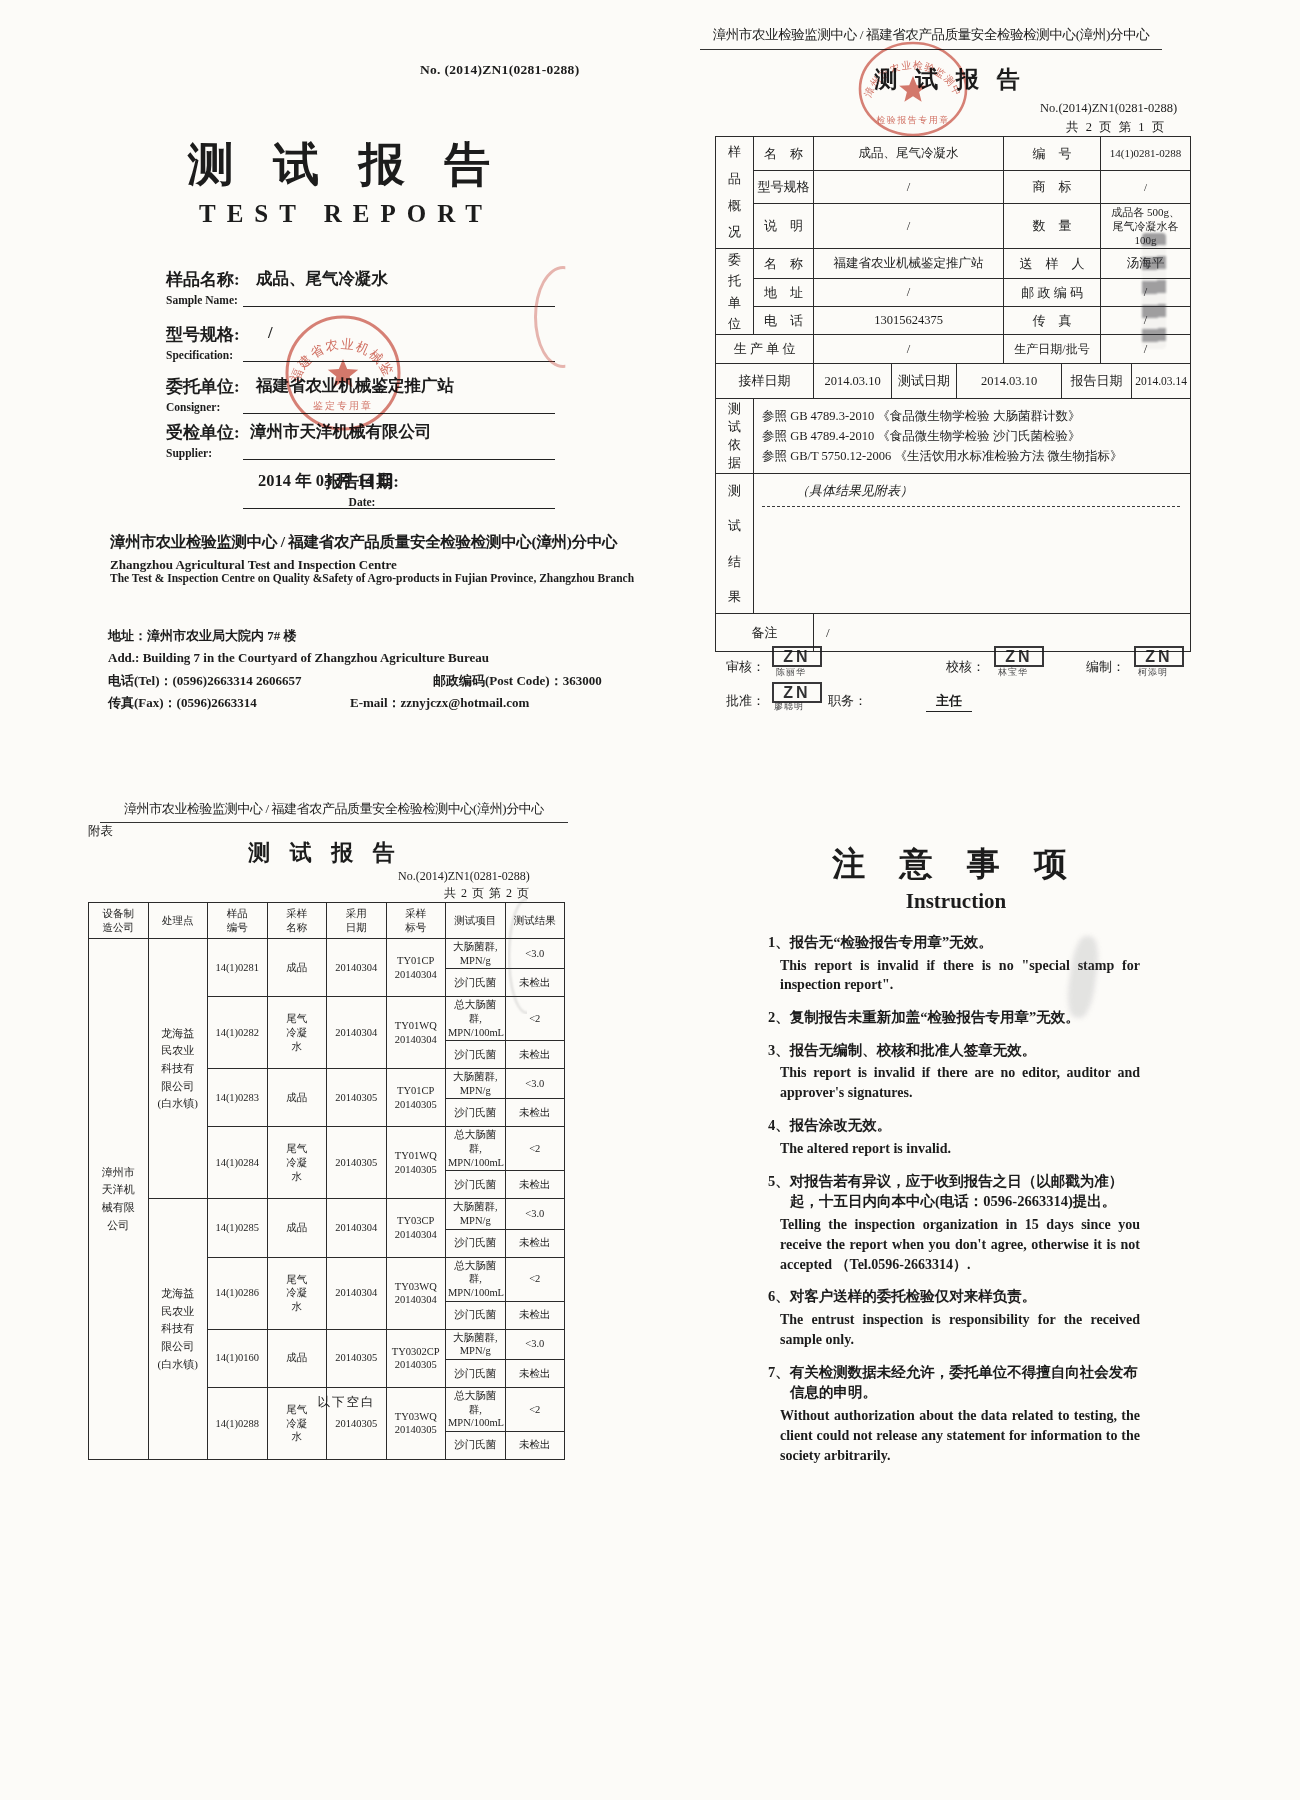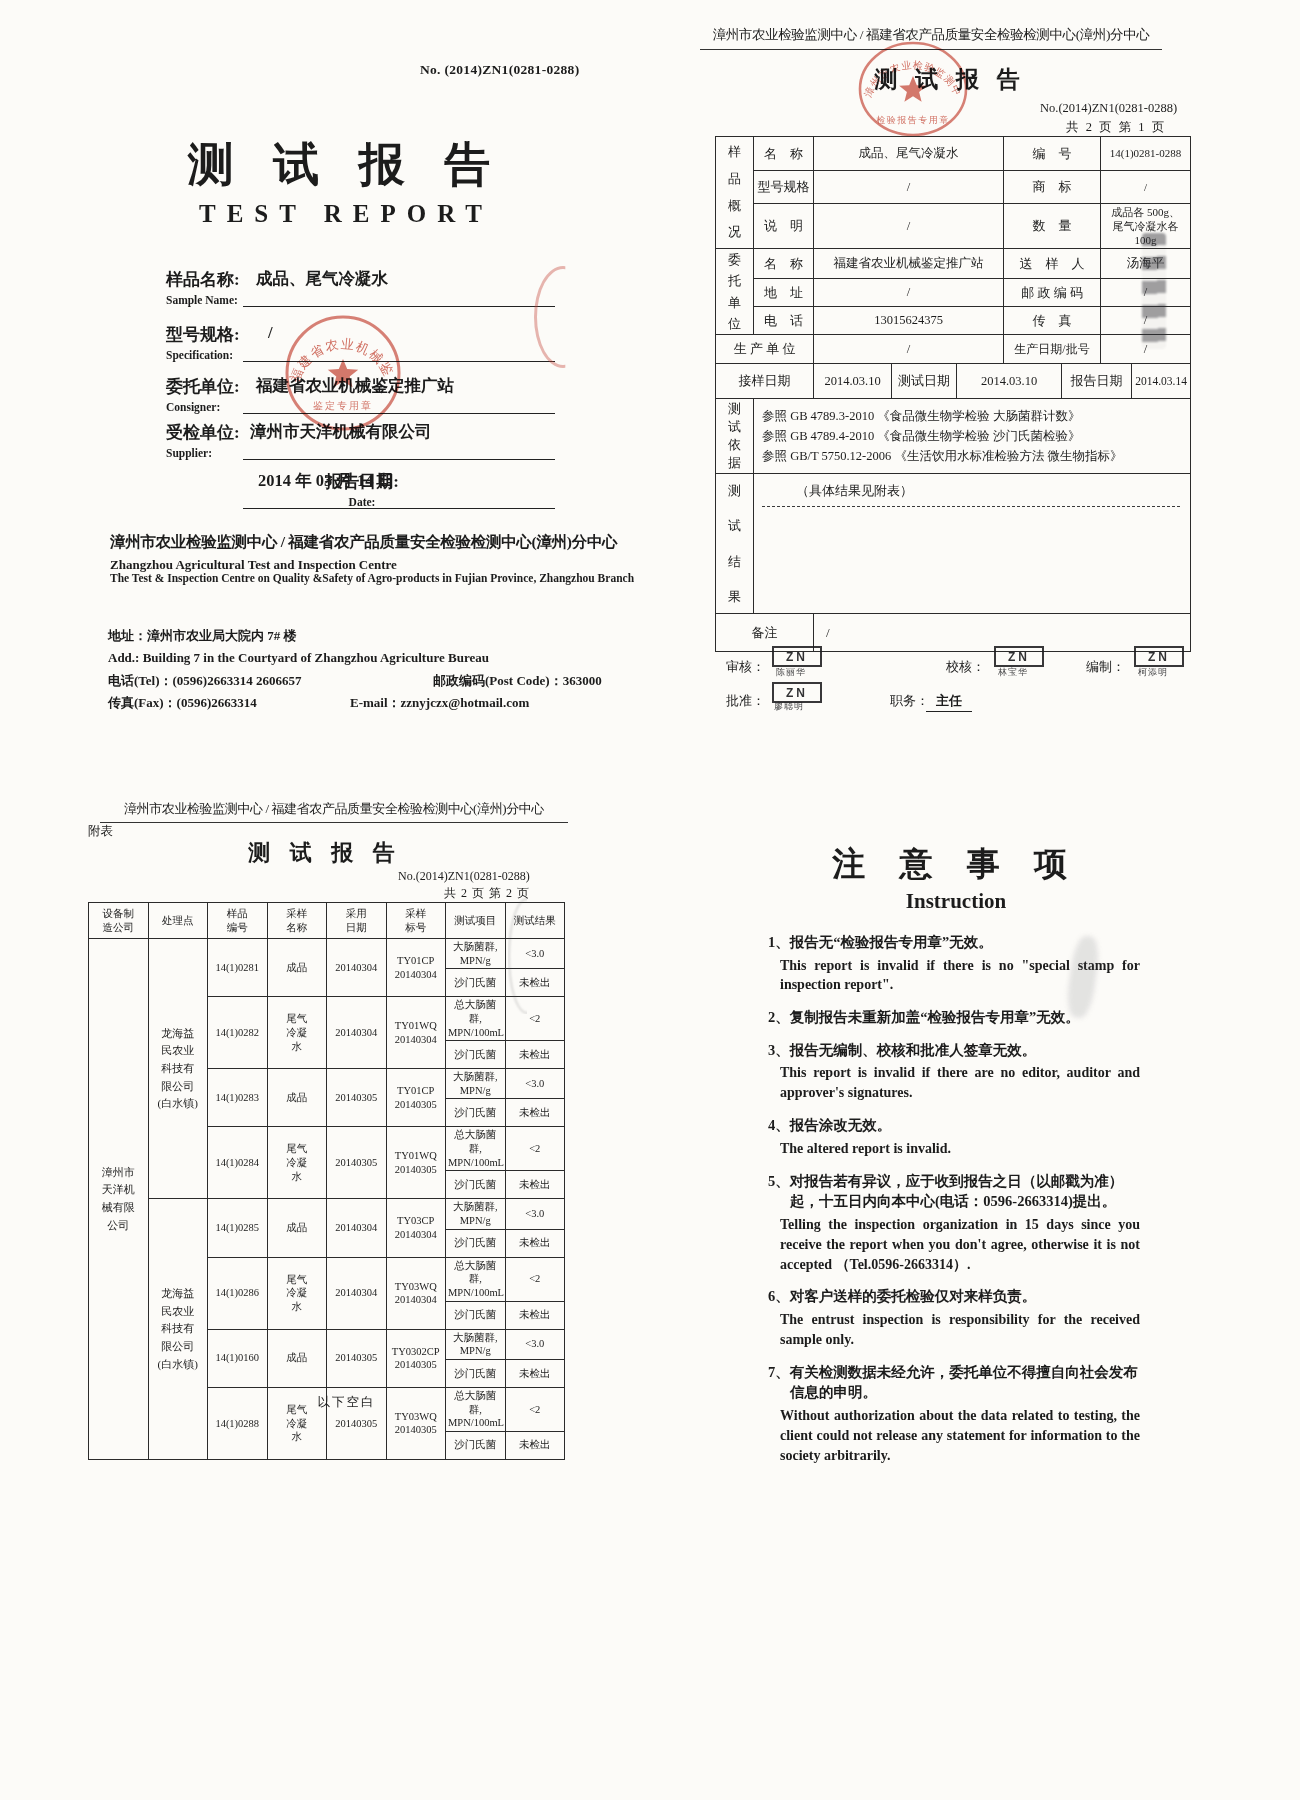--- a/index.html
+++ b/index.html
@@ -17,21 +17,21 @@
   .f .fv{position:absolute;top:0;font-size:16.5px;font-weight:bold;white-space:nowrap;}
   .f .rule{position:absolute;left:77px;width:312px;top:38px;border-bottom:1.6px solid #222;}
   .p1-org{left:110px;top:532px;width:480px;font-size:15.5px;font-weight:bold;white-space:nowrap;letter-spacing:-.3px;}
   .p1-en1{left:110px;top:557px;font-size:13px;font-weight:bold;}
   .p1-en2{left:110px;top:572px;font-size:11.5px;font-weight:bold;}
   .p1-foot{font-size:13px;font-weight:bold;white-space:nowrap;}
 
   
   .stamp{mix-blend-mode:multiply;opacity:.82;}
   .zn-box{position:absolute;width:46px;height:17px;border:2px solid #1d1d1f;display:flex;align-items:center;justify-content:center;
-          font-family:"Liberation Sans","DejaVu Sans",sans-serif;font-weight:bold;font-size:12px;letter-spacing:3px;color:#151517;filter:blur(.3px);opacity:.88;}
+          font-family:"Liberation Sans","DejaVu Sans",sans-serif;font-weight:bold;font-size:16px;letter-spacing:3px;color:#151517;filter:blur(.3px);opacity:.88;}
   .zn-name{position:absolute;font-size:9px;color:#232326;filter:blur(.55px);opacity:.85;letter-spacing:1px;white-space:nowrap;}
   .sig-lab{position:absolute;font-size:13px;}
   .u{border-bottom:1.4px solid #222;padding:0 10px 1px 10px;}
 
   
   .p2-header{left:700px;top:26px;width:462px;text-align:center;font-size:13.5px;padding-bottom:5px;border-bottom:1.2px solid #333;white-space:nowrap;letter-spacing:-.4px;}
   .p2-title{left:840px;top:64px;width:220px;text-align:center;font-size:23px;font-weight:bold;letter-spacing:6px;}
   .p2-no{left:1040px;top:101px;font-size:12.5px;}
   .p2-page{left:1066px;top:119px;font-size:12.5px;letter-spacing:2px;}
   .p2g{left:715px;top:136px;display:grid;border-left:1.2px solid #2b2b2b;border-top:1.2px solid #2b2b2b;
@@ -40,21 +40,21 @@
   .p2g>div{border-right:1px solid #2b2b2b;border-bottom:1px solid #2b2b2b;display:flex;align-items:center;justify-content:center;
            white-space:pre-line;text-align:center;overflow:hidden;}
   .p2g .lab{font-size:13px;}
   .p2g .val{font-size:12.5px;}
   .p2g .rval{font-size:11px;line-height:1.3;}
   .p2g .vert{font-size:13px;line-height:2.05;}
   .p2g .vert2{font-size:13px;line-height:1.62;}
   .p2g .vertB{font-size:13px;line-height:1.38;}
   .p2g .vertR{font-size:13px;line-height:2.7;}
   .p2g .basis{justify-content:flex-start;text-align:left;padding-left:8px;font-size:12.5px;line-height:1.62;}
-  .p2g .resCell{position:relative;justify-content:flex-start;align-items:flex-start;padding:8px 0 0 42px;font-size:13px;}
+  .p2g .resCell{position:relative;justify-content:flex-start;align-items:flex-start;padding:8px 0 0 42px;font-size:13px;font-style:italic;}
   .p2g .resCell .dash{position:absolute;left:8px;right:10px;top:32px;border-top:1.6px dashed #3a3a3a;}
   .p2g .rem{justify-content:flex-start;padding-left:12px;font-size:13px;}
 
   
   .p3-header{left:100px;top:800px;width:468px;text-align:center;font-size:13px;padding-bottom:4px;border-bottom:1.2px solid #333;white-space:nowrap;letter-spacing:-.4px;}
   .p3-fubiao{left:88px;top:823px;font-size:12.5px;}
   .p3-title{left:180px;top:838px;width:290px;text-align:center;font-size:22px;font-weight:bold;letter-spacing:7px;}
   .p3-no{left:398px;top:869px;font-size:12px;}
   .p3-page{left:444px;top:885px;font-size:12px;letter-spacing:1px;}
   table.p3t{position:absolute;left:88px;top:902px;width:477px;border-collapse:collapse;table-layout:fixed;}
@@ -242,21 +242,21 @@
   <div class="zn-box" style="left:994px;top:646px;">ZN</div>
   <div class="zn-name" style="left:998px;top:666px;">林宝华</div>
 
   <div class="sig-lab" style="left:1086px;top:658px;">编制：</div>
   <div class="zn-box" style="left:1134px;top:646px;">ZN</div>
   <div class="zn-name" style="left:1138px;top:666px;">柯添明</div>
 
   <div class="sig-lab" style="left:726px;top:692px;">批准：</div>
   <div class="zn-box" style="left:772px;top:682px;">ZN</div>
   <div class="zn-name" style="left:774px;top:700px;">廖聪明</div>
-  <div class="sig-lab" style="left:890px;top:692px;">职务：</div>
+  <div class="sig-lab" style="left:828px;top:692px;">职务：</div>
   <div class="sig-lab u" style="left:926px;top:692px;font-weight:bold;">主任</div>
 
   <div class="abs p3-header">漳州市农业检验监测中心 / 福建省农产品质量安全检验检测中心(漳州)分中心</div>
   <div class="abs p3-fubiao">附表</div>
   <div class="abs p3-title">测 试 报 告</div>
   <div class="abs p3-no">No.(2014)ZN1(0281-0288)</div>
   <div class="abs p3-page">共 2 页 第 2 页</div>
 
   <table class="p3t">
     <thead>

